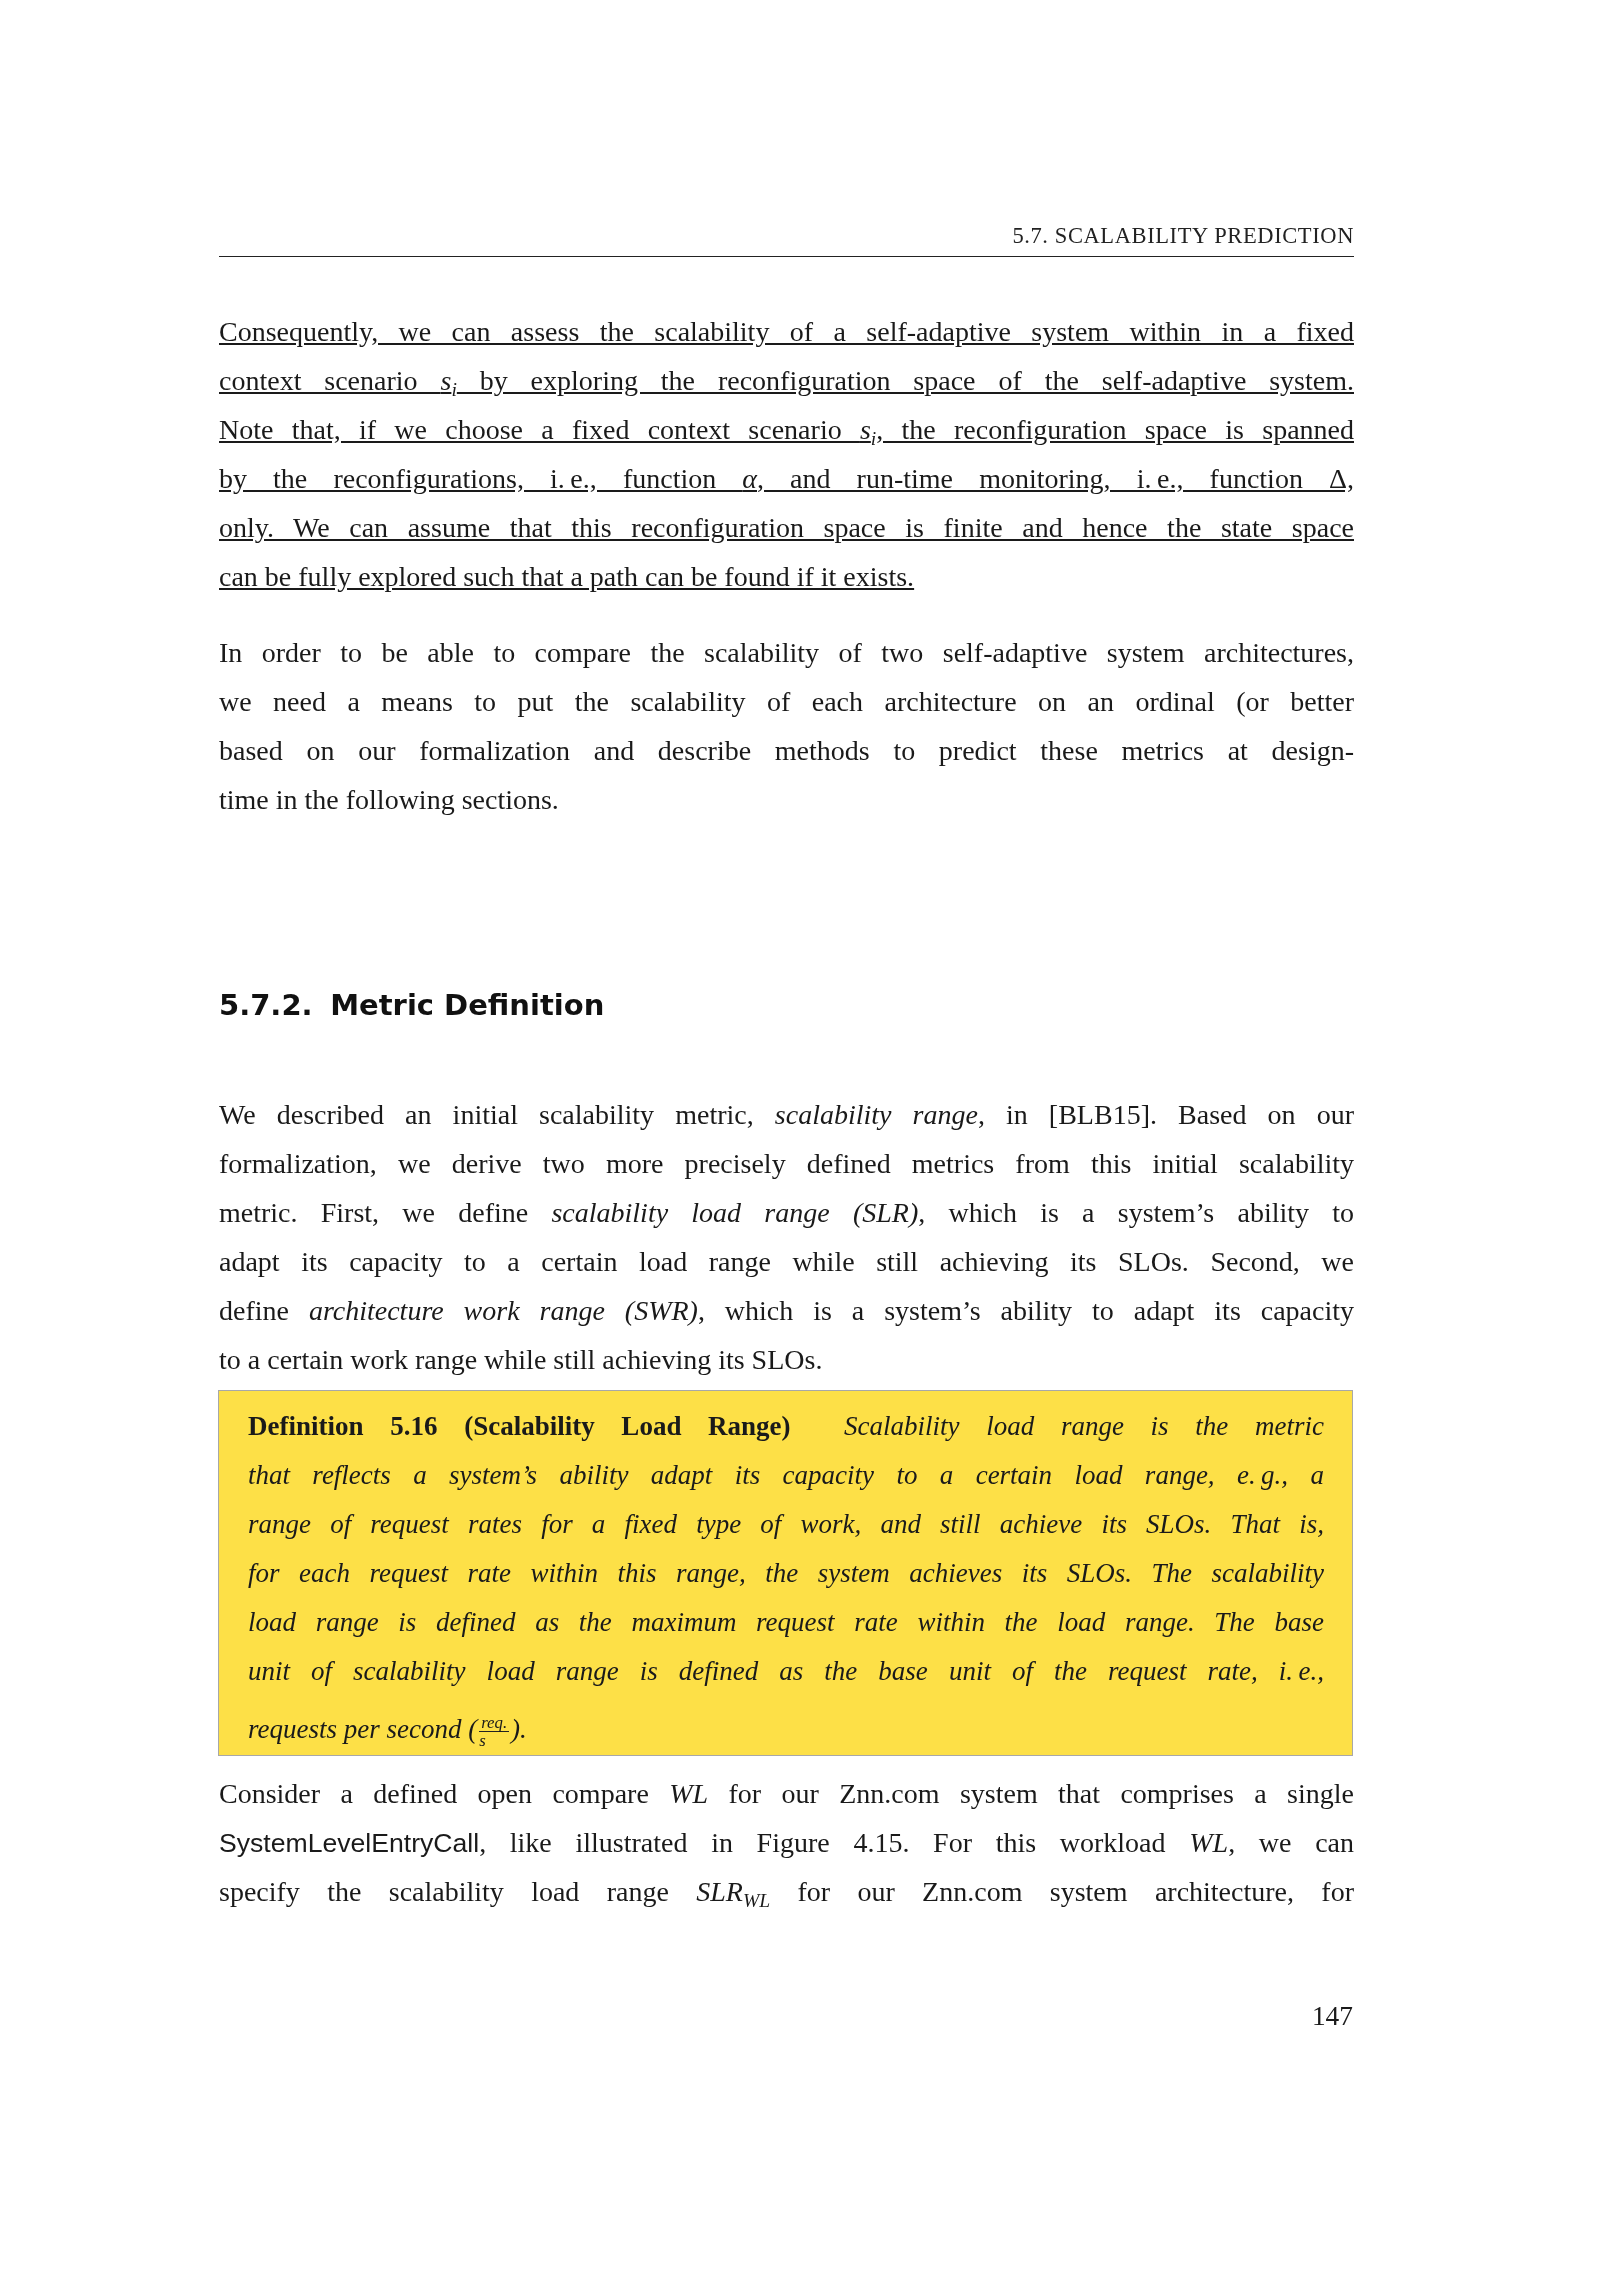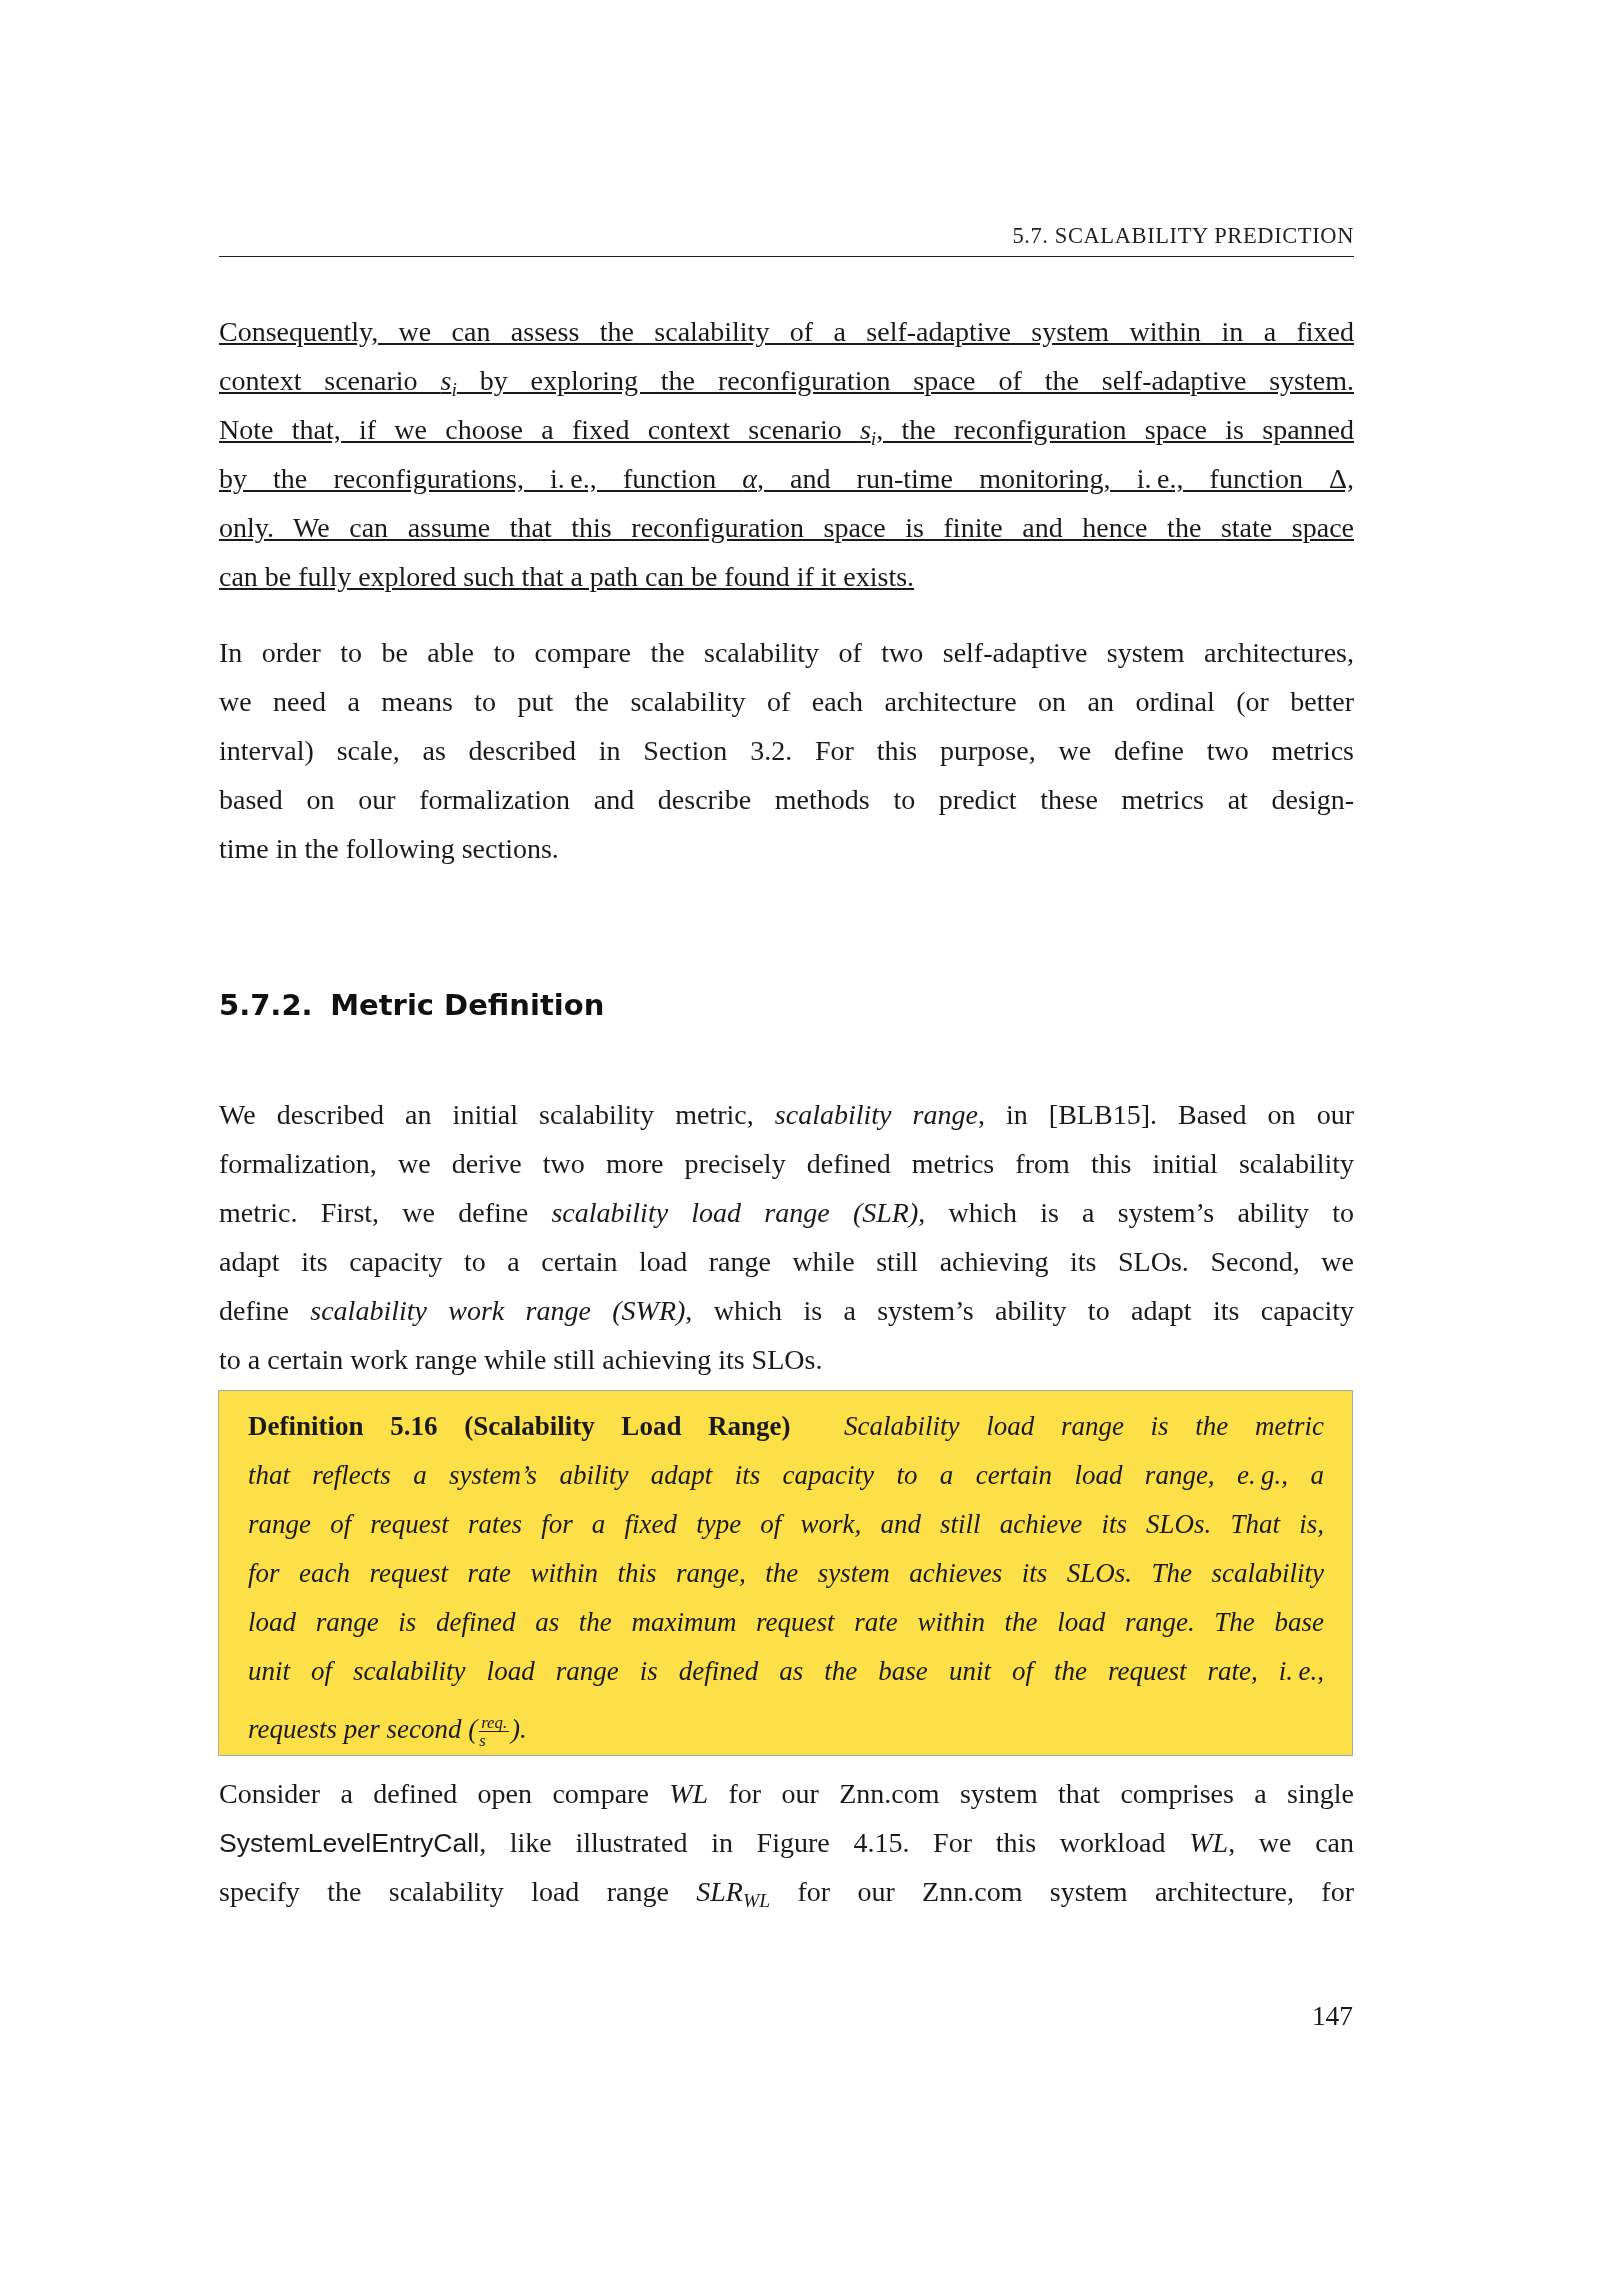--- a/index.html
+++ b/index.html
@@ -55,35 +55,34 @@
     <span class="line"><span>context scenario </span><span class="math">s</span><span class="sub">i</span><span> by exploring the reconfiguration space of the self-adaptive system.</span></span>
     <span class="line"><span>Note that, if we choose a fixed context scenario </span><span class="math">s</span><span class="sub">i</span><span>, the reconfiguration space is spanned</span></span>
     <span class="line"><span>by the reconfigurations, i. e., function </span><span class="math">α</span><span>, and run-time monitoring, i. e., function Δ,</span></span>
     <span class="line"><span>only. We can assume that this reconfiguration space is finite and hence the state space</span></span>
     <span class="line last"><span>can be fully explored such that a path can be found if it exists.</span></span>
   </div>
 
   <div class="para" style="top:628px;">
     <span class="line">In order to be able to compare the scalability of two self-adaptive system architectures,</span>
     <span class="line">we need a means to put the scalability of each architecture on an ordinal (or better</span>
-    <span class="line">interval) scale, as described in Section 3.2.  For this purpose, we define two metrics</span>
     <span class="line">based on our formalization and describe methods to predict these metrics at design-</span>
     <span class="line last">time in the following sections.</span>
   </div>
 
   <div class="section-heading">
     <span class="num">5.7.2.</span><span>Metric Definition</span>
   </div>
 
   <div class="para" style="top:1090px;">
     <span class="line"><span>We described an initial scalability metric, </span><span class="it">scalability range</span><span>, in [BLB15].  Based on our</span></span>
     <span class="line">formalization, we derive two more precisely defined metrics from this initial scalability</span>
     <span class="line"><span>metric.  First, we define </span><span class="it">scalability load range (SLR)</span><span>, which is a system’s ability to</span></span>
     <span class="line">adapt its capacity to a certain load range while still achieving its SLOs.  Second, we</span>
-    <span class="line"><span>define </span><span class="it">scalability work range (SWR)</span><span>, which is a system’s ability to adapt its capacity</span></span>
+    <span class="line"><span>define </span><span class="it">architecture work range (SWR)</span><span>, which is a system’s ability to adapt its capacity</span></span>
     <span class="line last">to a certain work range while still achieving its SLOs.</span>
   </div>
 
   <div class="def-box">
     <div class="para">
       <span class="line"><span class="def-title">Definition 5.16 (Scalability Load Range)</span>&nbsp;&nbsp;<span class="it">Scalability load range is the metric</span></span>
       <span class="line it">that reflects a system’s ability adapt its capacity to a certain load range, e. g., a</span>
       <span class="line it">range of request rates for a fixed type of work, and still achieve its SLOs.  That is,</span>
       <span class="line it">for each request rate within this range, the system achieves its SLOs.  The scalability</span>
       <span class="line it">load range is defined as the maximum request rate within the load range.  The base</span>

